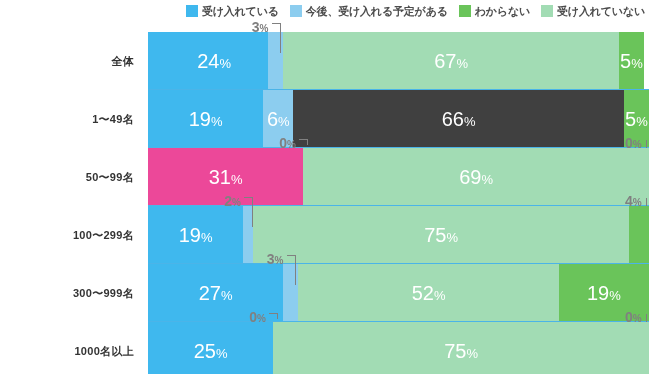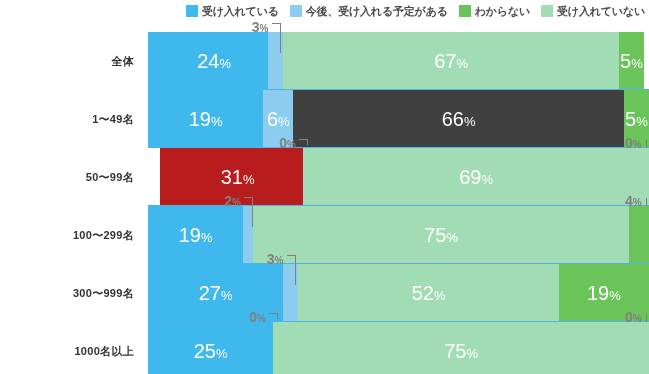--- a/index.html
+++ b/index.html
@@ -206,21 +206,21 @@
         </div>
         <div class="seg" style="left: 475.95px; width: 25.05px; background: rgb(106, 196, 90);">
           <span class="seg-val"><span>5</span><span class="pct">%</span></span>
         </div>
       </div>
     </div>
     <div class="row-sep" style="top: 125px; background: rgb(75, 180, 232);"></div>
     <div class="row" style="top: 126px;">
       <div class="row-label">50〜99名</div>
       <div class="bar-track">
-        <div class="seg" style="left: 12px; width: 155.31px; background: #b91c1c; text-align: center;">
+        <div class="seg" style="left: 0px; width: 155.31px; background: #ec4899; text-align: center;">
           <span class="seg-val"><span>31</span><span class="pct">%</span></span>
         </div>
         <div class="seg" style="left: 155.31px; width: 0px; background: rgb(140, 205, 239);"></div>
         <div class="seg" style="left: 155.31px; width: 345.69px; background: rgb(162, 220, 180);">
           <span class="seg-val"><span>69</span><span class="pct">%</span></span>
         </div>
         <div class="seg" style="left: 501px; width: 0px; background: rgb(106, 196, 90);"></div>
       </div>
     </div>
     <div class="callout" style="left: 279.31px; top: 114px;"><span>0</span><span class="pct">%</span></div>

